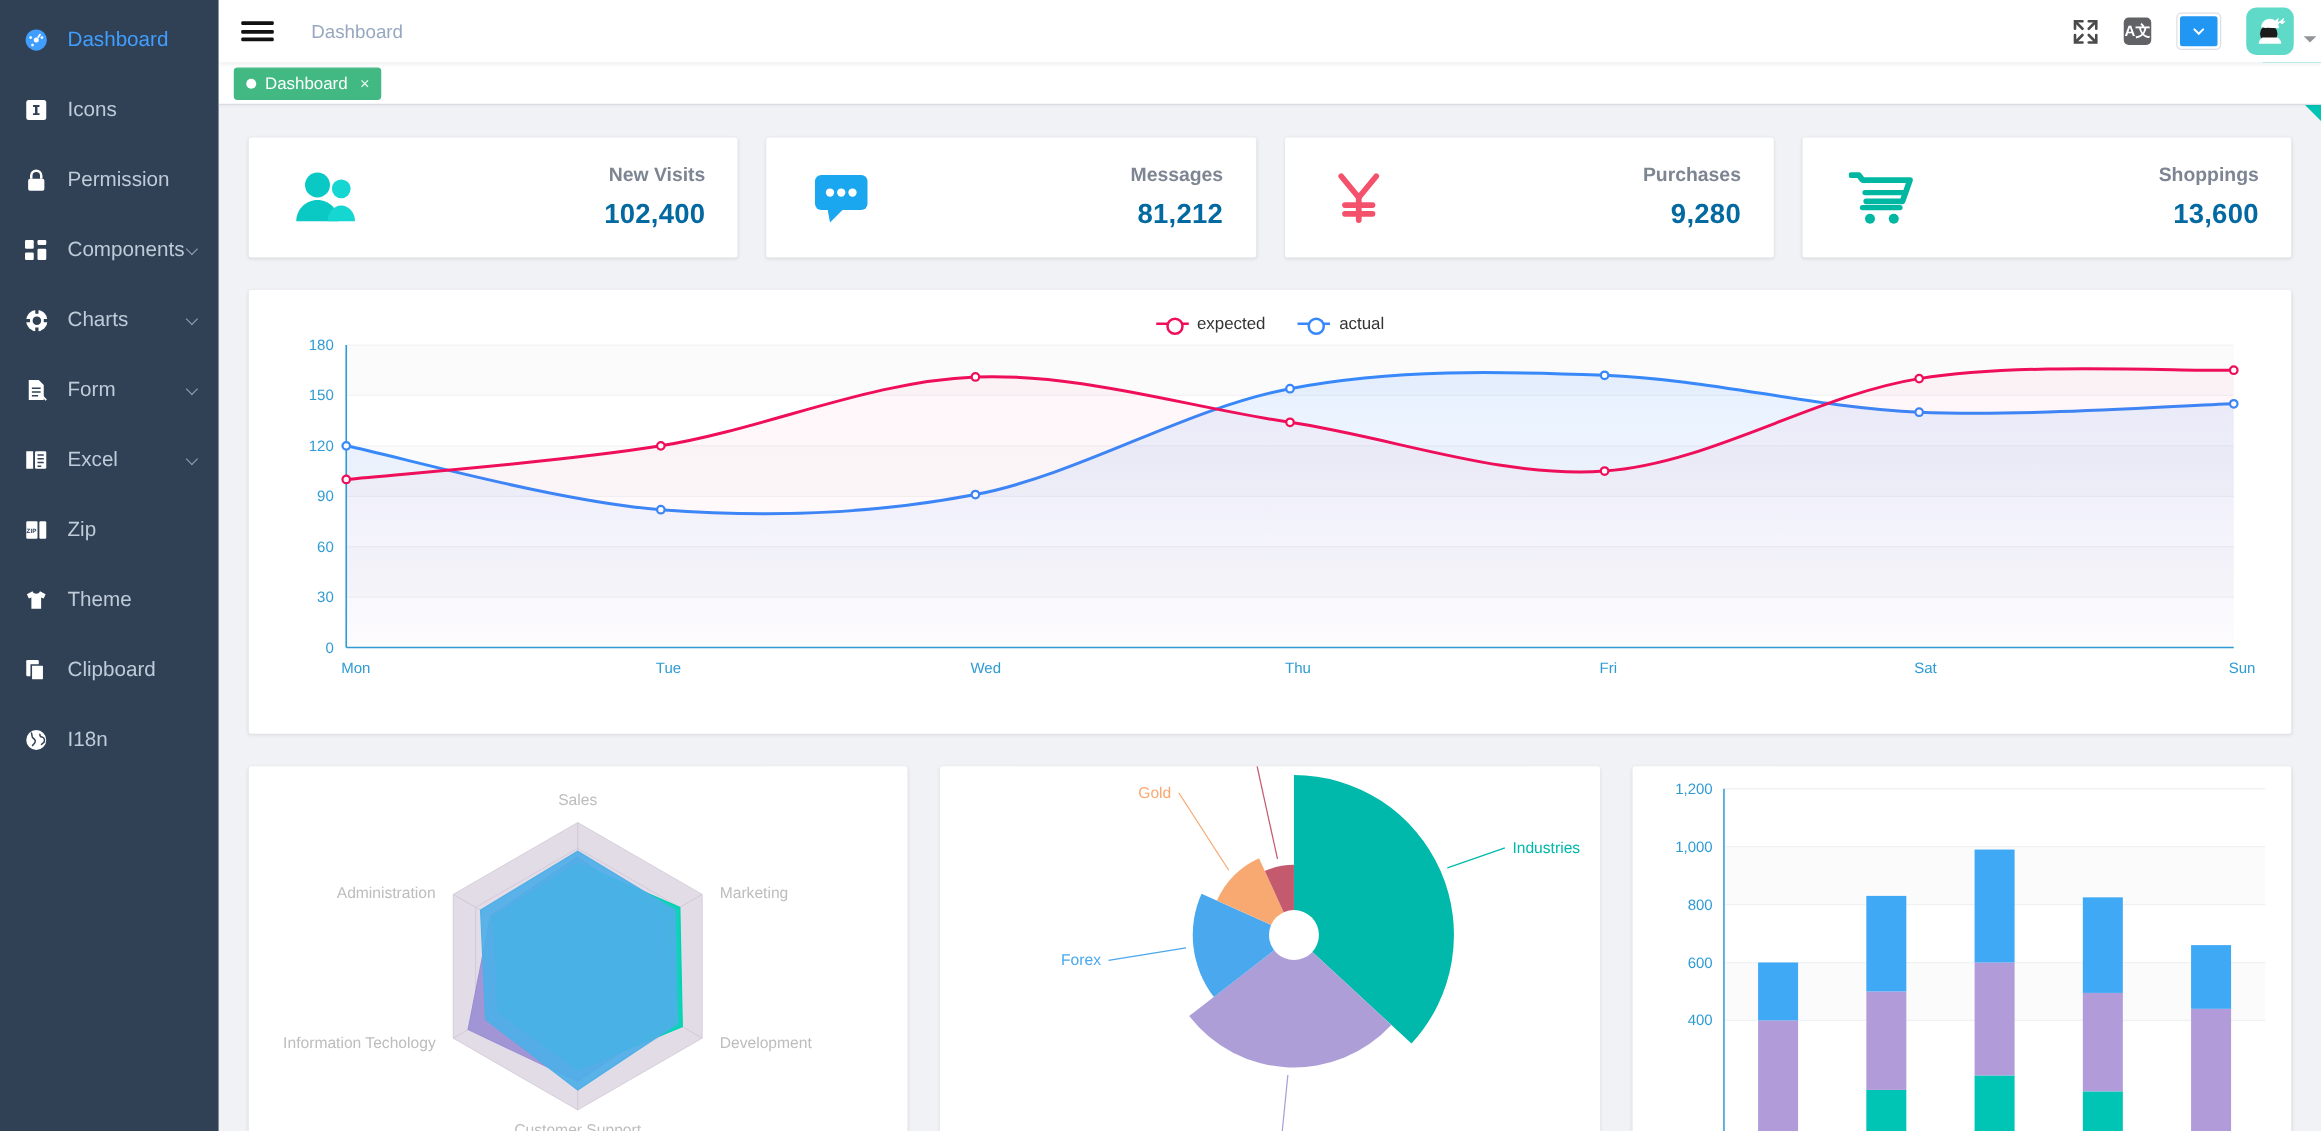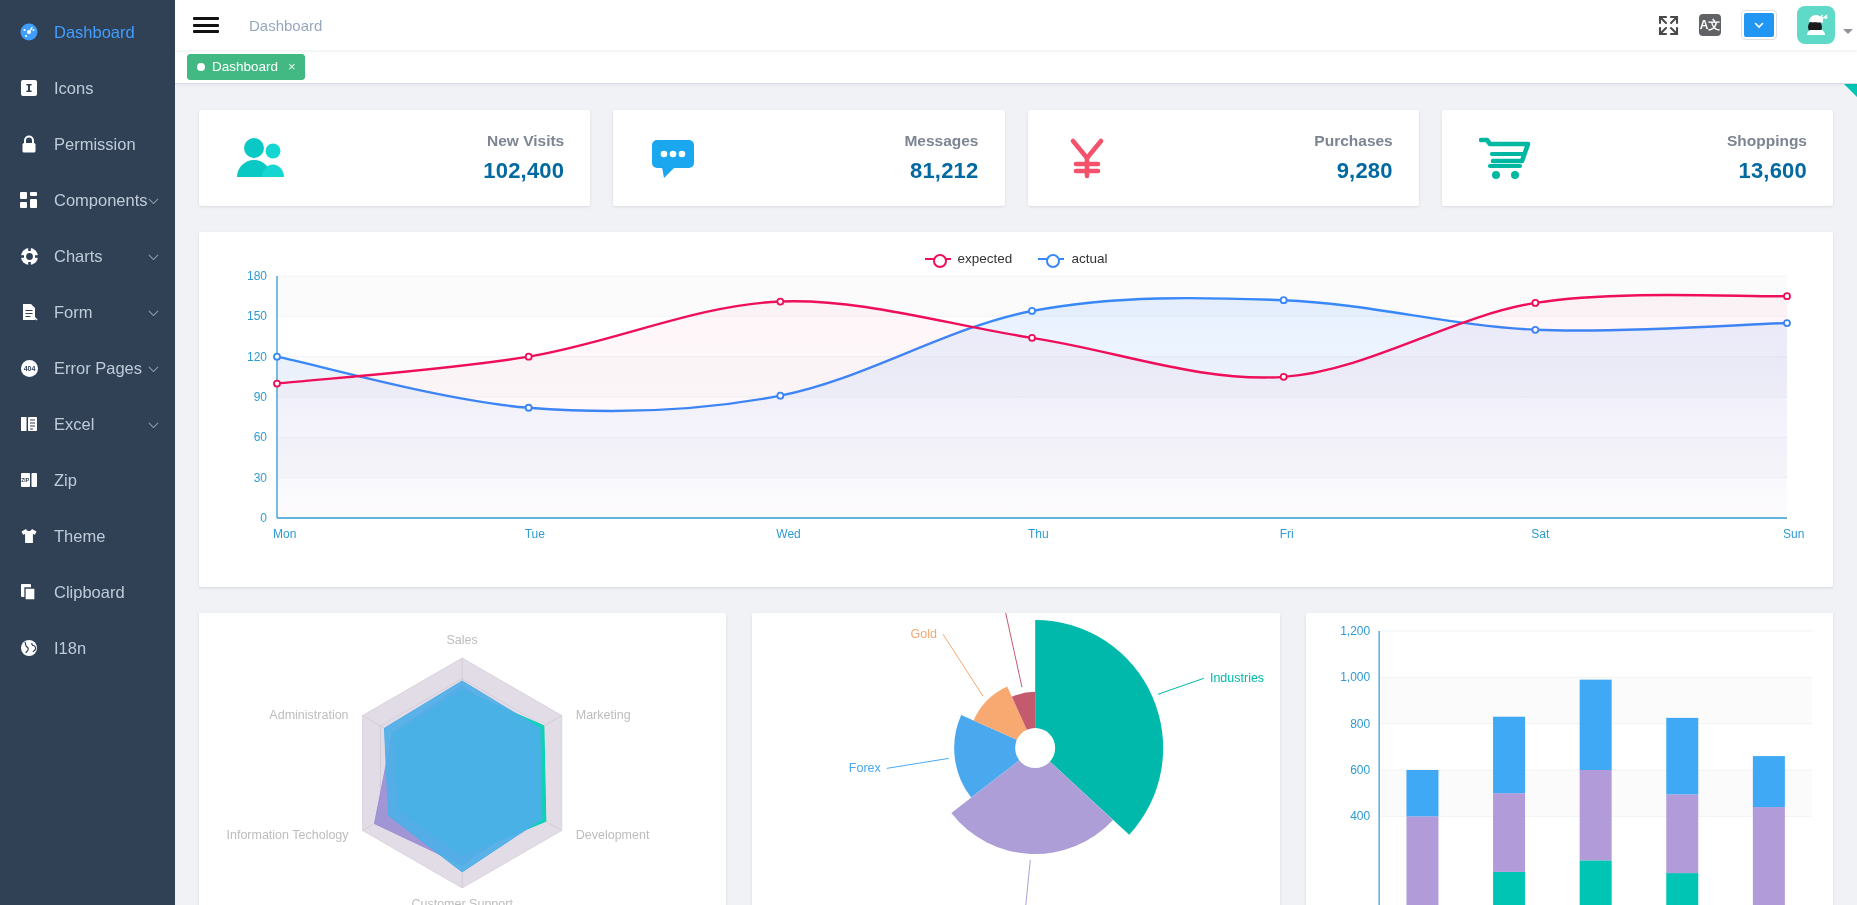--- a/index.html
+++ b/index.html
@@ -226,30 +226,20 @@
         <svg width="17" height="18" viewBox="0 0 17 18">
             <path d="M2 1h8l4 4v12H2z" fill="#fff"></path>
             <path d="M4.5 7.5h7M4.5 10.5h7M4.5 13.5h5" stroke="#304156" stroke-width="1.2"></path>
             <path d="M13 13l3.5 3.5-1 1L12 14z" fill="#fff"></path>
           </svg>
       </span>
       <span class="nav-label">Form</span>
       <span class="nav-arrow"></span>
     </div>
 
-    <div class="nav-item">
-      <span class="nav-ico">
-        <svg width="19" height="19" viewBox="0 0 19 19">
-            <circle cx="9.5" cy="9.5" r="8.5" fill="#fff"></circle>
-            <text x="9.5" y="12.4" font-size="7" font-weight="bold" text-anchor="middle" fill="#304156" font-family="Liberation Sans, sans-serif">404</text>
-          </svg>
-      </span>
-      <span class="nav-label">Error Pages</span>
-      <span class="nav-arrow"></span>
-    </div>
 
 
     <div class="nav-item">
       <span class="nav-ico">
         <svg width="18" height="18" viewBox="0 0 18 18">
             <rect x="1" y="2" width="5.5" height="14" fill="#fff"></rect>
             <rect x="8" y="2" width="9" height="14" rx="1" fill="#fff"></rect>
             <path d="M10 5h5M10 8h5M10 11h5M10 14h3" stroke="#304156" stroke-width="1.2"></path>
           </svg>
       </span>

